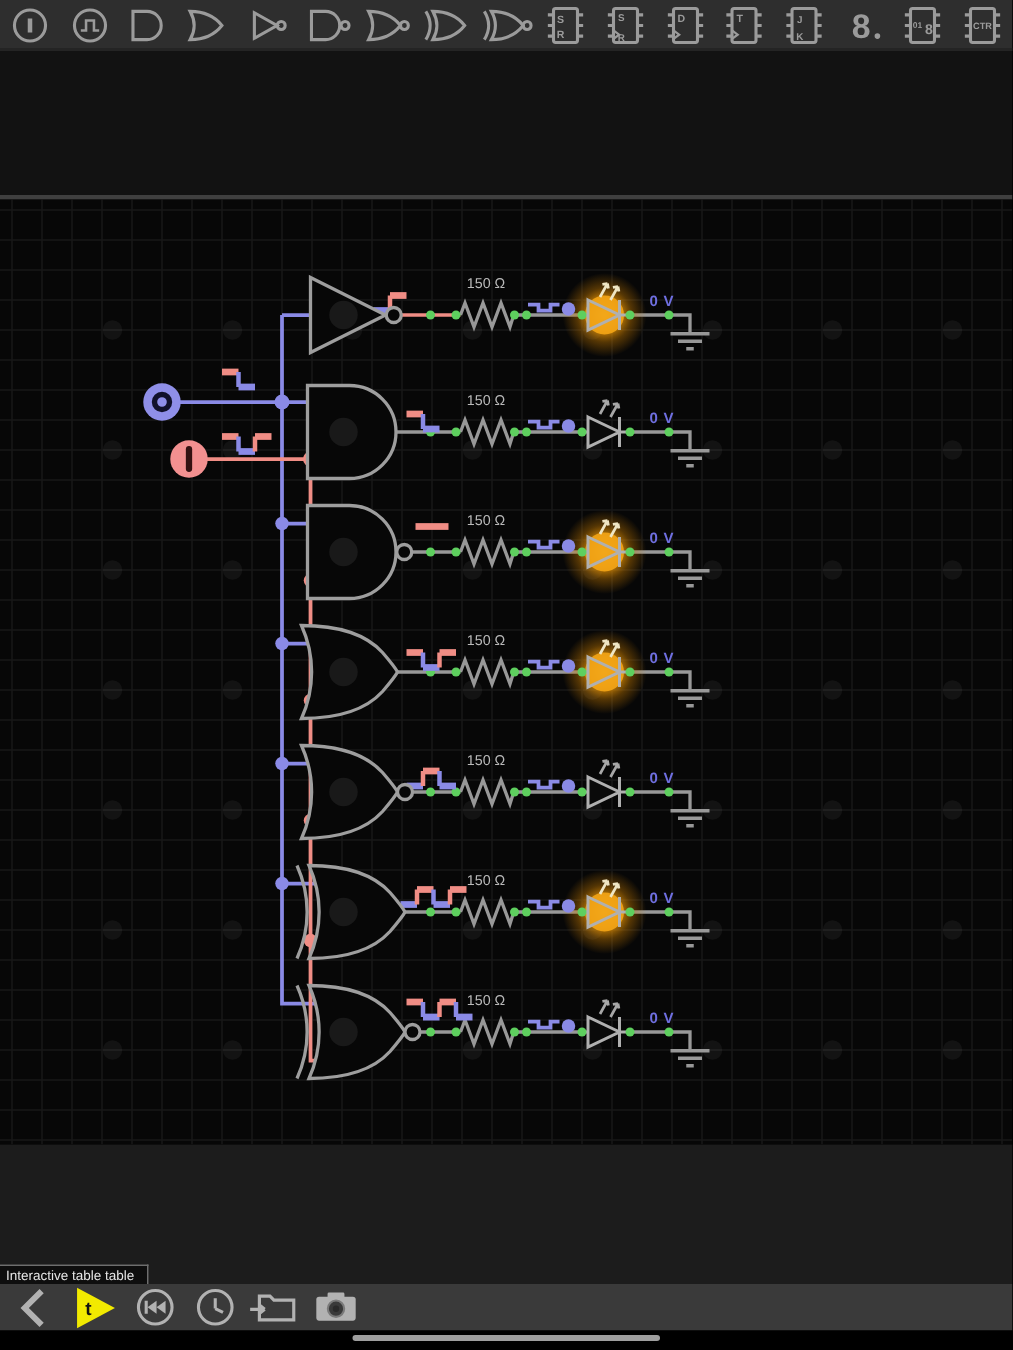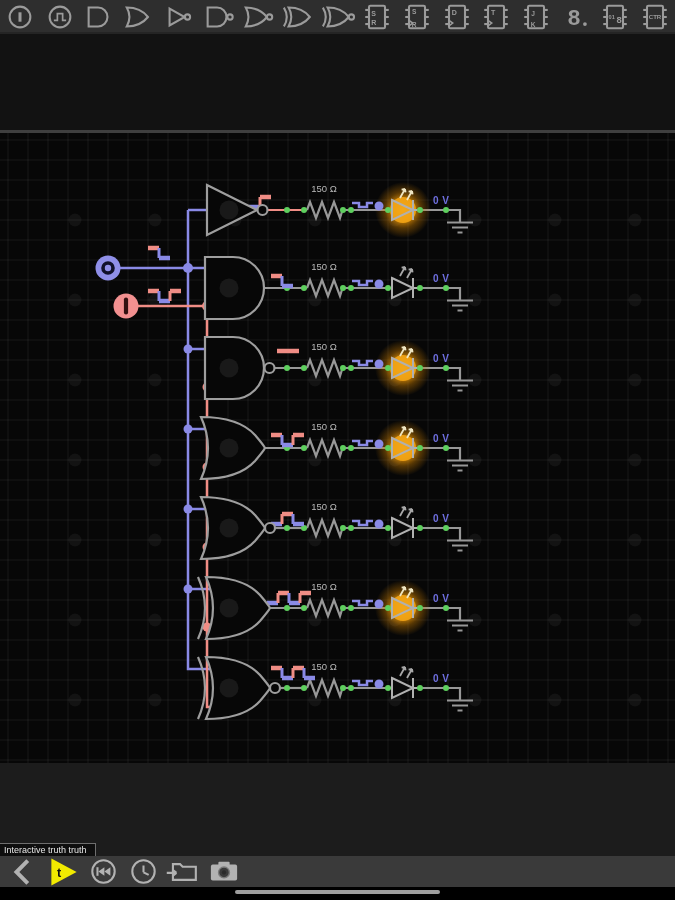--- a/index.html
+++ b/index.html
@@ -615,21 +615,21 @@
         <circle cx="108" cy="268" r="12.5" fill="#8f8fe8"></circle>
         <circle cx="108" cy="268" r="5" stroke="#11112b" stroke-width="3.6" fill="none"></circle>
       </g>
       <g>
         <circle cx="126" cy="306" r="12.5" fill="#f29090"></circle>
         <line x1="126" y1="299.5" x2="126" y2="312.5" stroke="#331111" stroke-width="4.2" stroke-linecap="round"></line>
       </g>
     </svg>
   <div class="lower-panel"></div>
   <div class="tooltip">
-    <span>Interactive truth truth</span>
+    <span>Interactive table table</span>
   </div>
   <div class="bottom-toolbar" id="bottombar">
       <div class="action-btn">
         <svg viewBox="0 0 36 34" width="34" height="32">
           <path d="M22,5 L10,17 L22,29" stroke="#b2b2b2" fill="none" stroke-width="4.2"></path>
         </svg>
       </div>
       <div class="action-btn">
         <svg viewBox="0 0 40 38" width="38" height="30" style="overflow:visible">
         <polygon points="4,2 36,19 4,36" fill="#f2ea00"></polygon>

